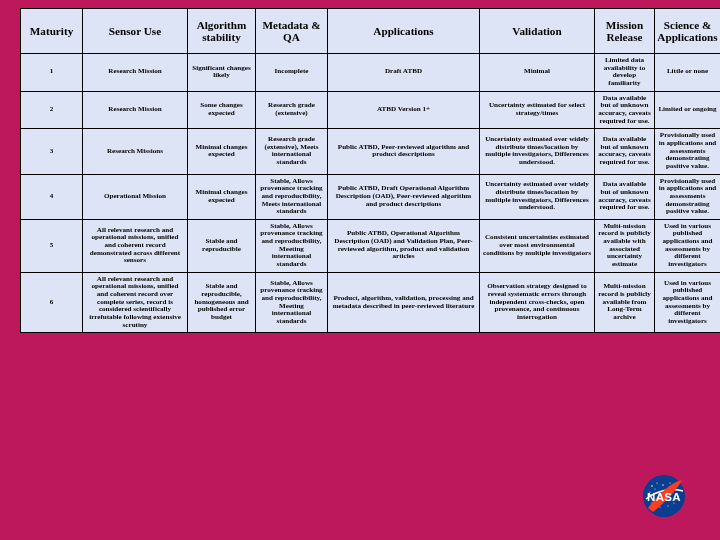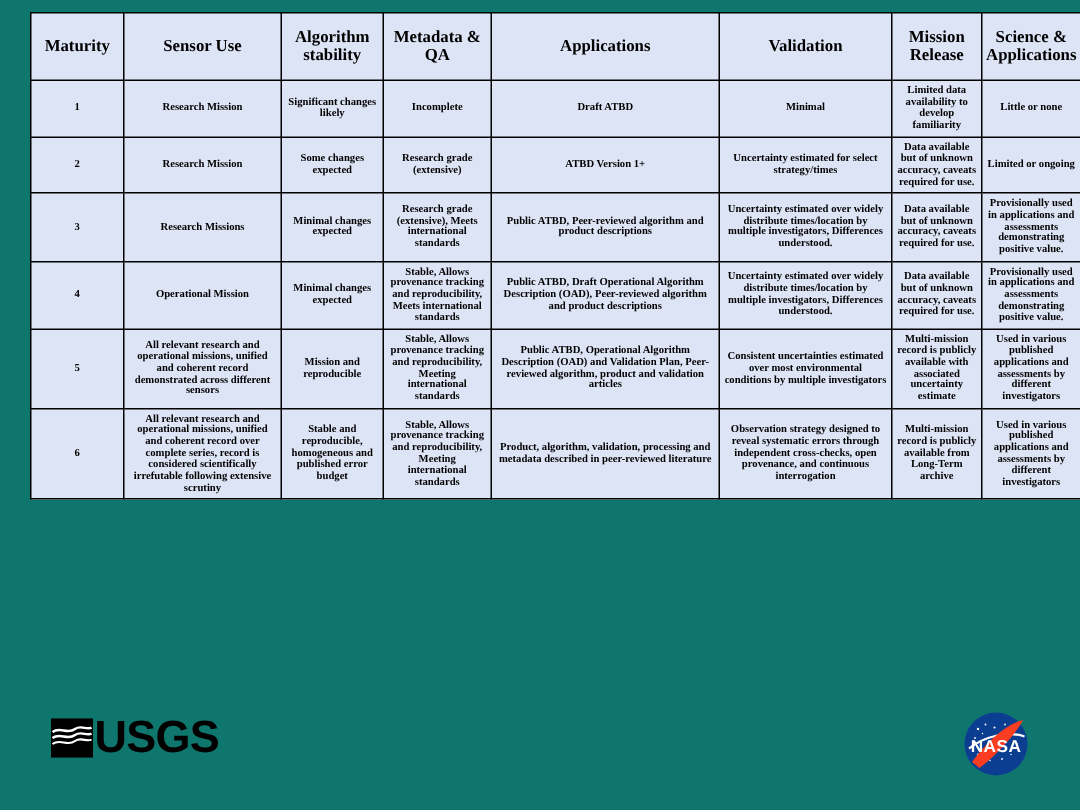--- a/index.html
+++ b/index.html
@@ -8,21 +8,21 @@
     width: 720px;
     height: 540px;
     background: #ffffff;
     font-family: "Liberation Serif", serif;
     overflow: hidden;
   }
   #slide {
     position: relative;
     width: 720px;
     height: 540px;
-    background: #0f766e;
+    background: #be185d;
   }
   .table-wrap {
     position: absolute;
     left: 20px;
     top: 8px;
     width: 680px;
   }
   table.maturity {
     border-collapse: collapse;
     width: 680px;
@@ -177,21 +177,21 @@
           <td>Minimal changes expected</td>
           <td>Stable, Allows provenance tracking and reproducibility, Meets international standards</td>
           <td>Public ATBD, Draft Operational Algorithm Description (OAD), Peer-reviewed algorithm and product descriptions</td>
           <td>Uncertainty estimated over widely distribute times/location by multiple investigators, Differences understood.</td>
           <td>Data available but of unknown accuracy, caveats required for use.</td>
           <td>Provisionally used in applications and assessments demonstrating positive value.</td>
         </tr>
         <tr>
           <td class="c-level">5</td>
           <td>All relevant research and operational missions, unified and coherent record demonstrated across different sensors</td>
-          <td>Mission and reproducible</td>
+          <td>Stable and reproducible</td>
           <td>Stable, Allows provenance tracking and reproducibility, Meeting international standards</td>
           <td>Public ATBD, Operational Algorithm Description (OAD) and Validation Plan, Peer-reviewed algorithm, product and validation articles</td>
           <td>Consistent uncertainties estimated over most environmental conditions by multiple investigators</td>
           <td>Multi-mission record is publicly available with associated uncertainty estimate</td>
           <td>Used in various published applications and assessments by different investigators</td>
         </tr>
         <tr>
           <td class="c-level">6</td>
           <td>All relevant research and operational missions, unified and coherent record over complete series, record is considered scientifically irrefutable following extensive scrutiny</td>
           <td>Stable and reproducible, homogeneous and published error budget</td>
@@ -200,31 +200,20 @@
           <td>Observation strategy designed to reveal systematic errors through independent cross-checks, open provenance, and continuous interrogation</td>
           <td>Multi-mission record is publicly available from Long-Term archive</td>
           <td>Used in various published applications and assessments by different investigators</td>
         </tr>
       </tbody>
     </table>
   </div>
 
   <div class="footer">
 
-    <div class="usgs-logo">
-      <span class="usgs-mark">
-        <svg width="28" height="26" viewBox="0 0 28 26">
-          <rect x="0" y="0" width="28" height="26" fill="#000000"></rect>
-          <path d="M1 9 C6 5, 11 11, 16 7 C20 4, 24 8, 27 6" stroke="#ffffff" stroke-width="1.6" fill="none"></path>
-          <path d="M1 13 C6 9, 11 15, 16 11 C20 8, 24 12, 27 10" stroke="#ffffff" stroke-width="1.6" fill="none"></path>
-          <path d="M1 17 C6 13, 11 19, 16 15 C20 12, 24 16, 27 14" stroke="#ffffff" stroke-width="1.4" fill="none"></path>
-        </svg>
-      </span>
-      <span class="usgs-word">USGS</span>
-    </div>
 
 
     <div class="nasa-logo">
       <svg width="48" height="48" viewBox="0 0 48 48">
         <circle cx="24" cy="24" r="21" fill="#0b3d91"></circle>
         <g fill="#ffffff">
           <circle cx="12" cy="14" r="0.8"></circle>
           <circle cx="17" cy="11" r="0.6"></circle>
           <circle cx="23" cy="13" r="0.7"></circle>
           <circle cx="30" cy="11" r="0.6"></circle>

